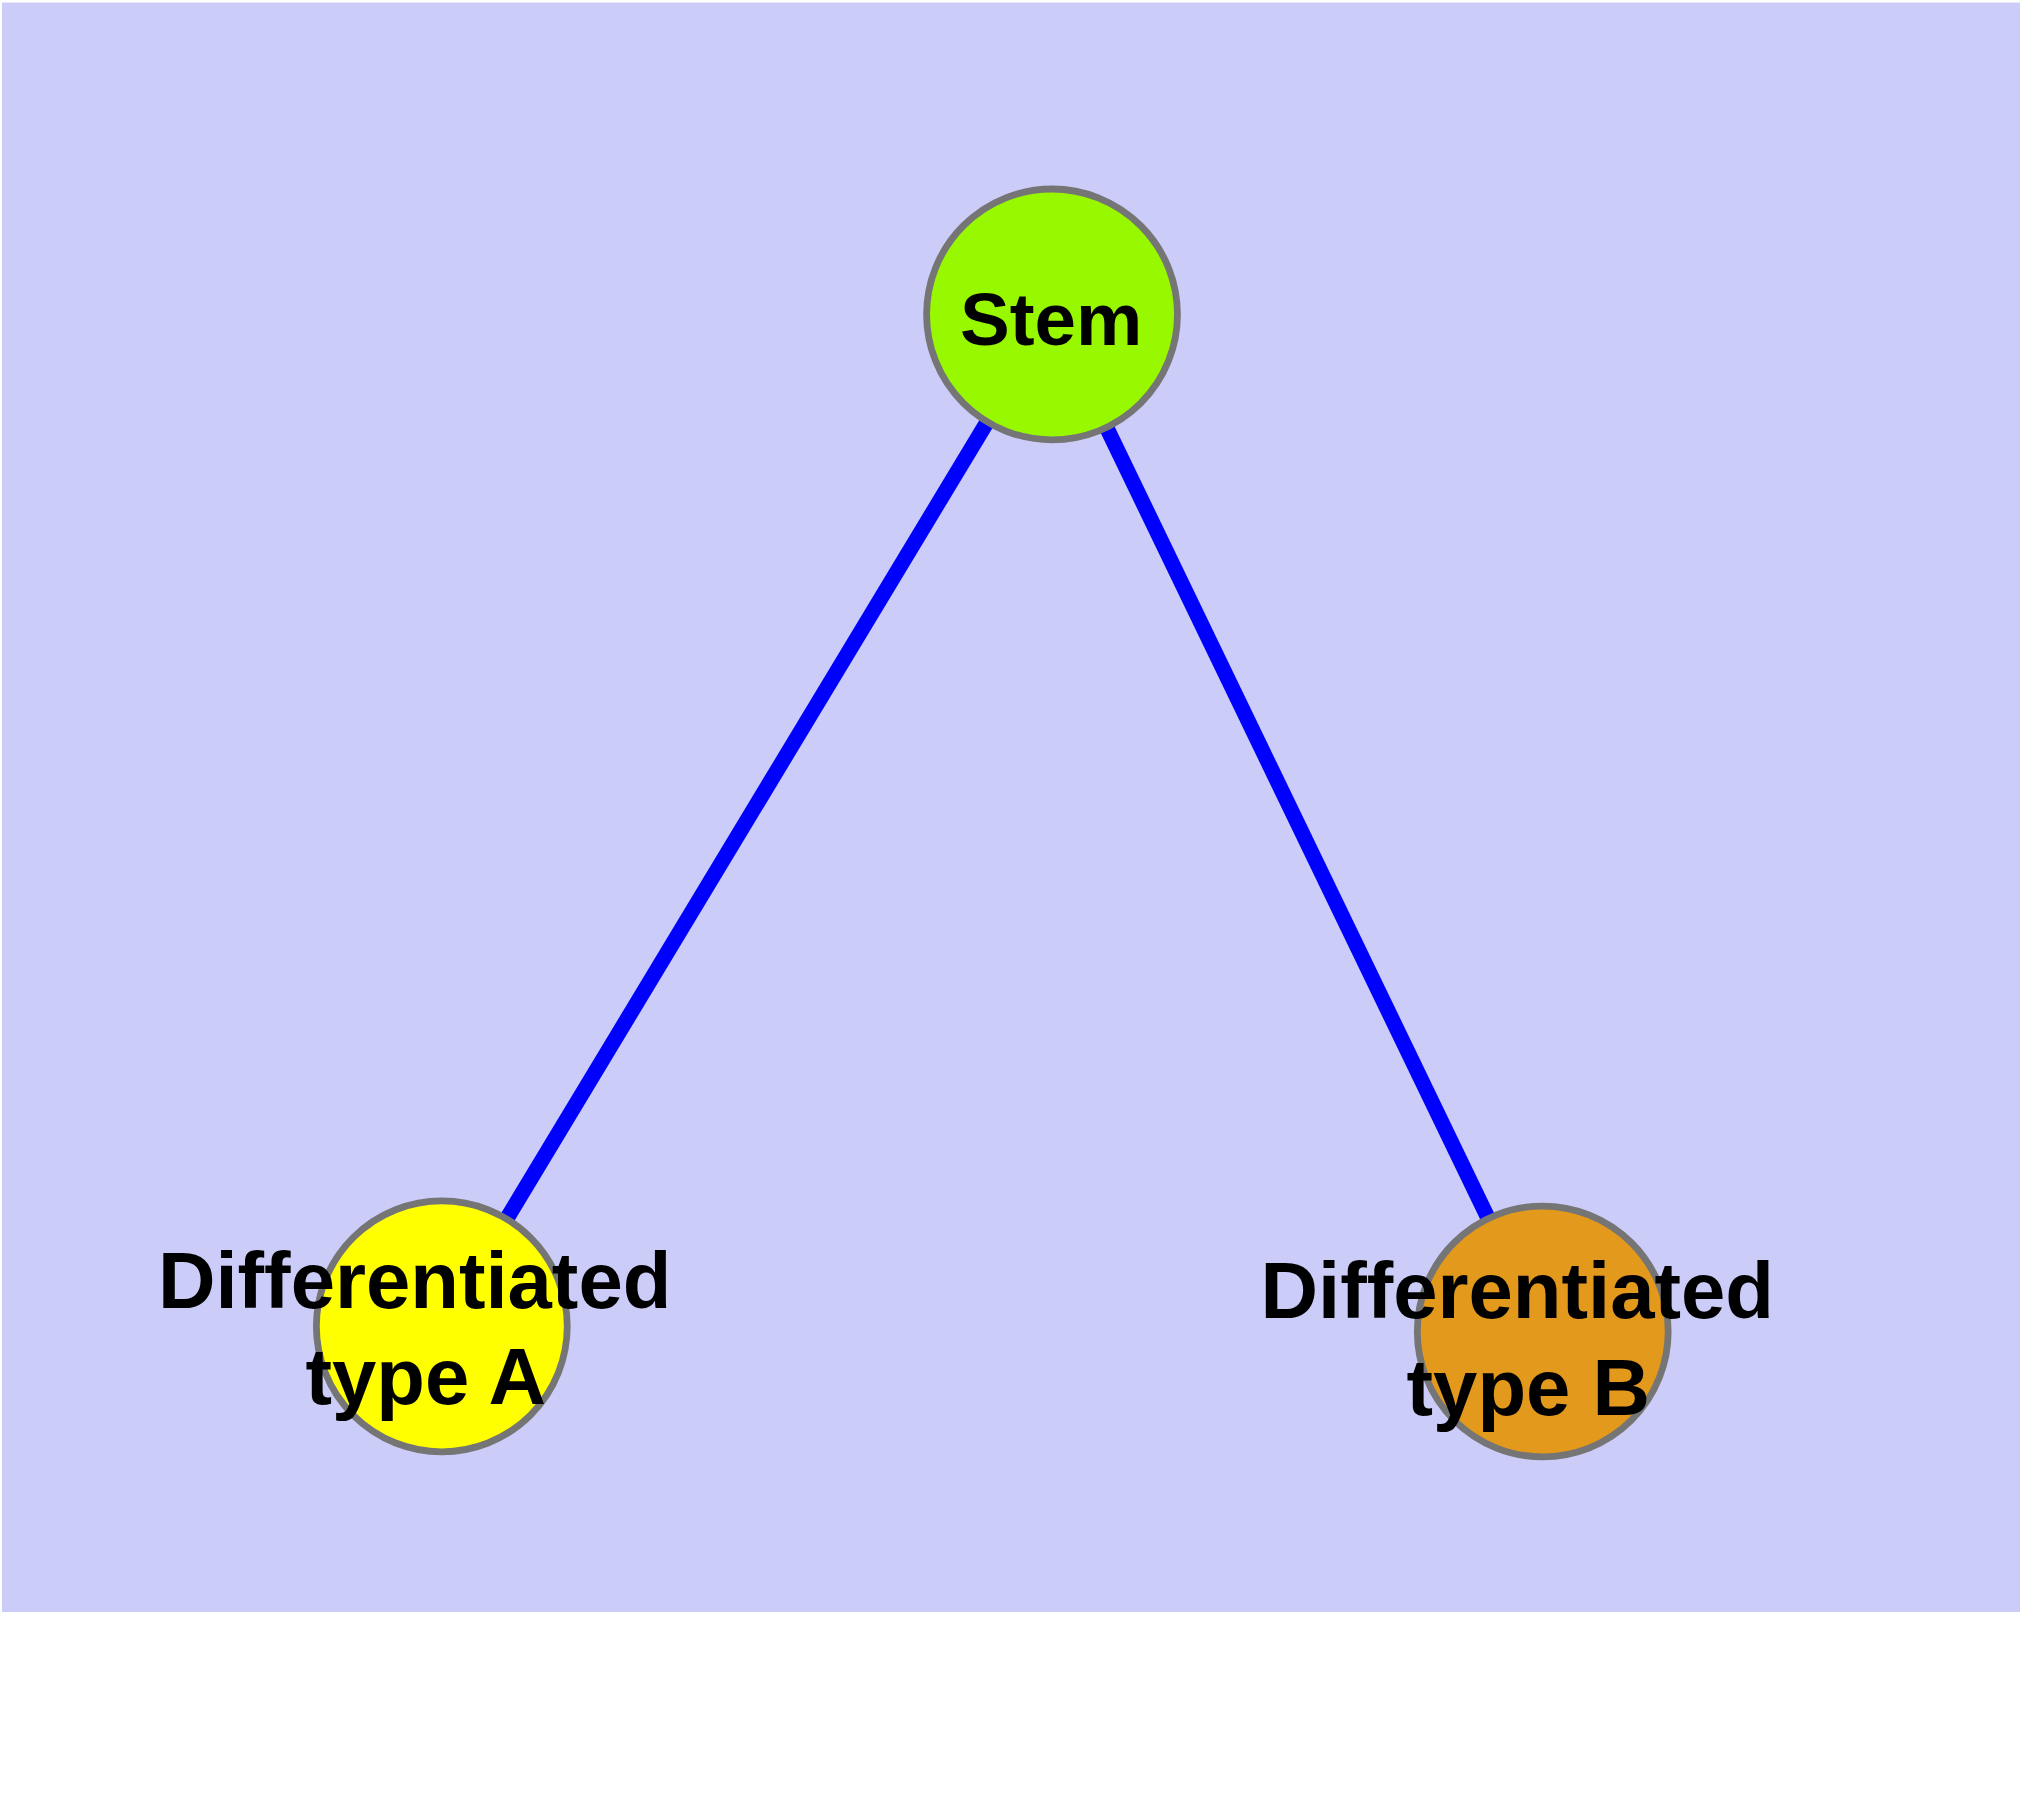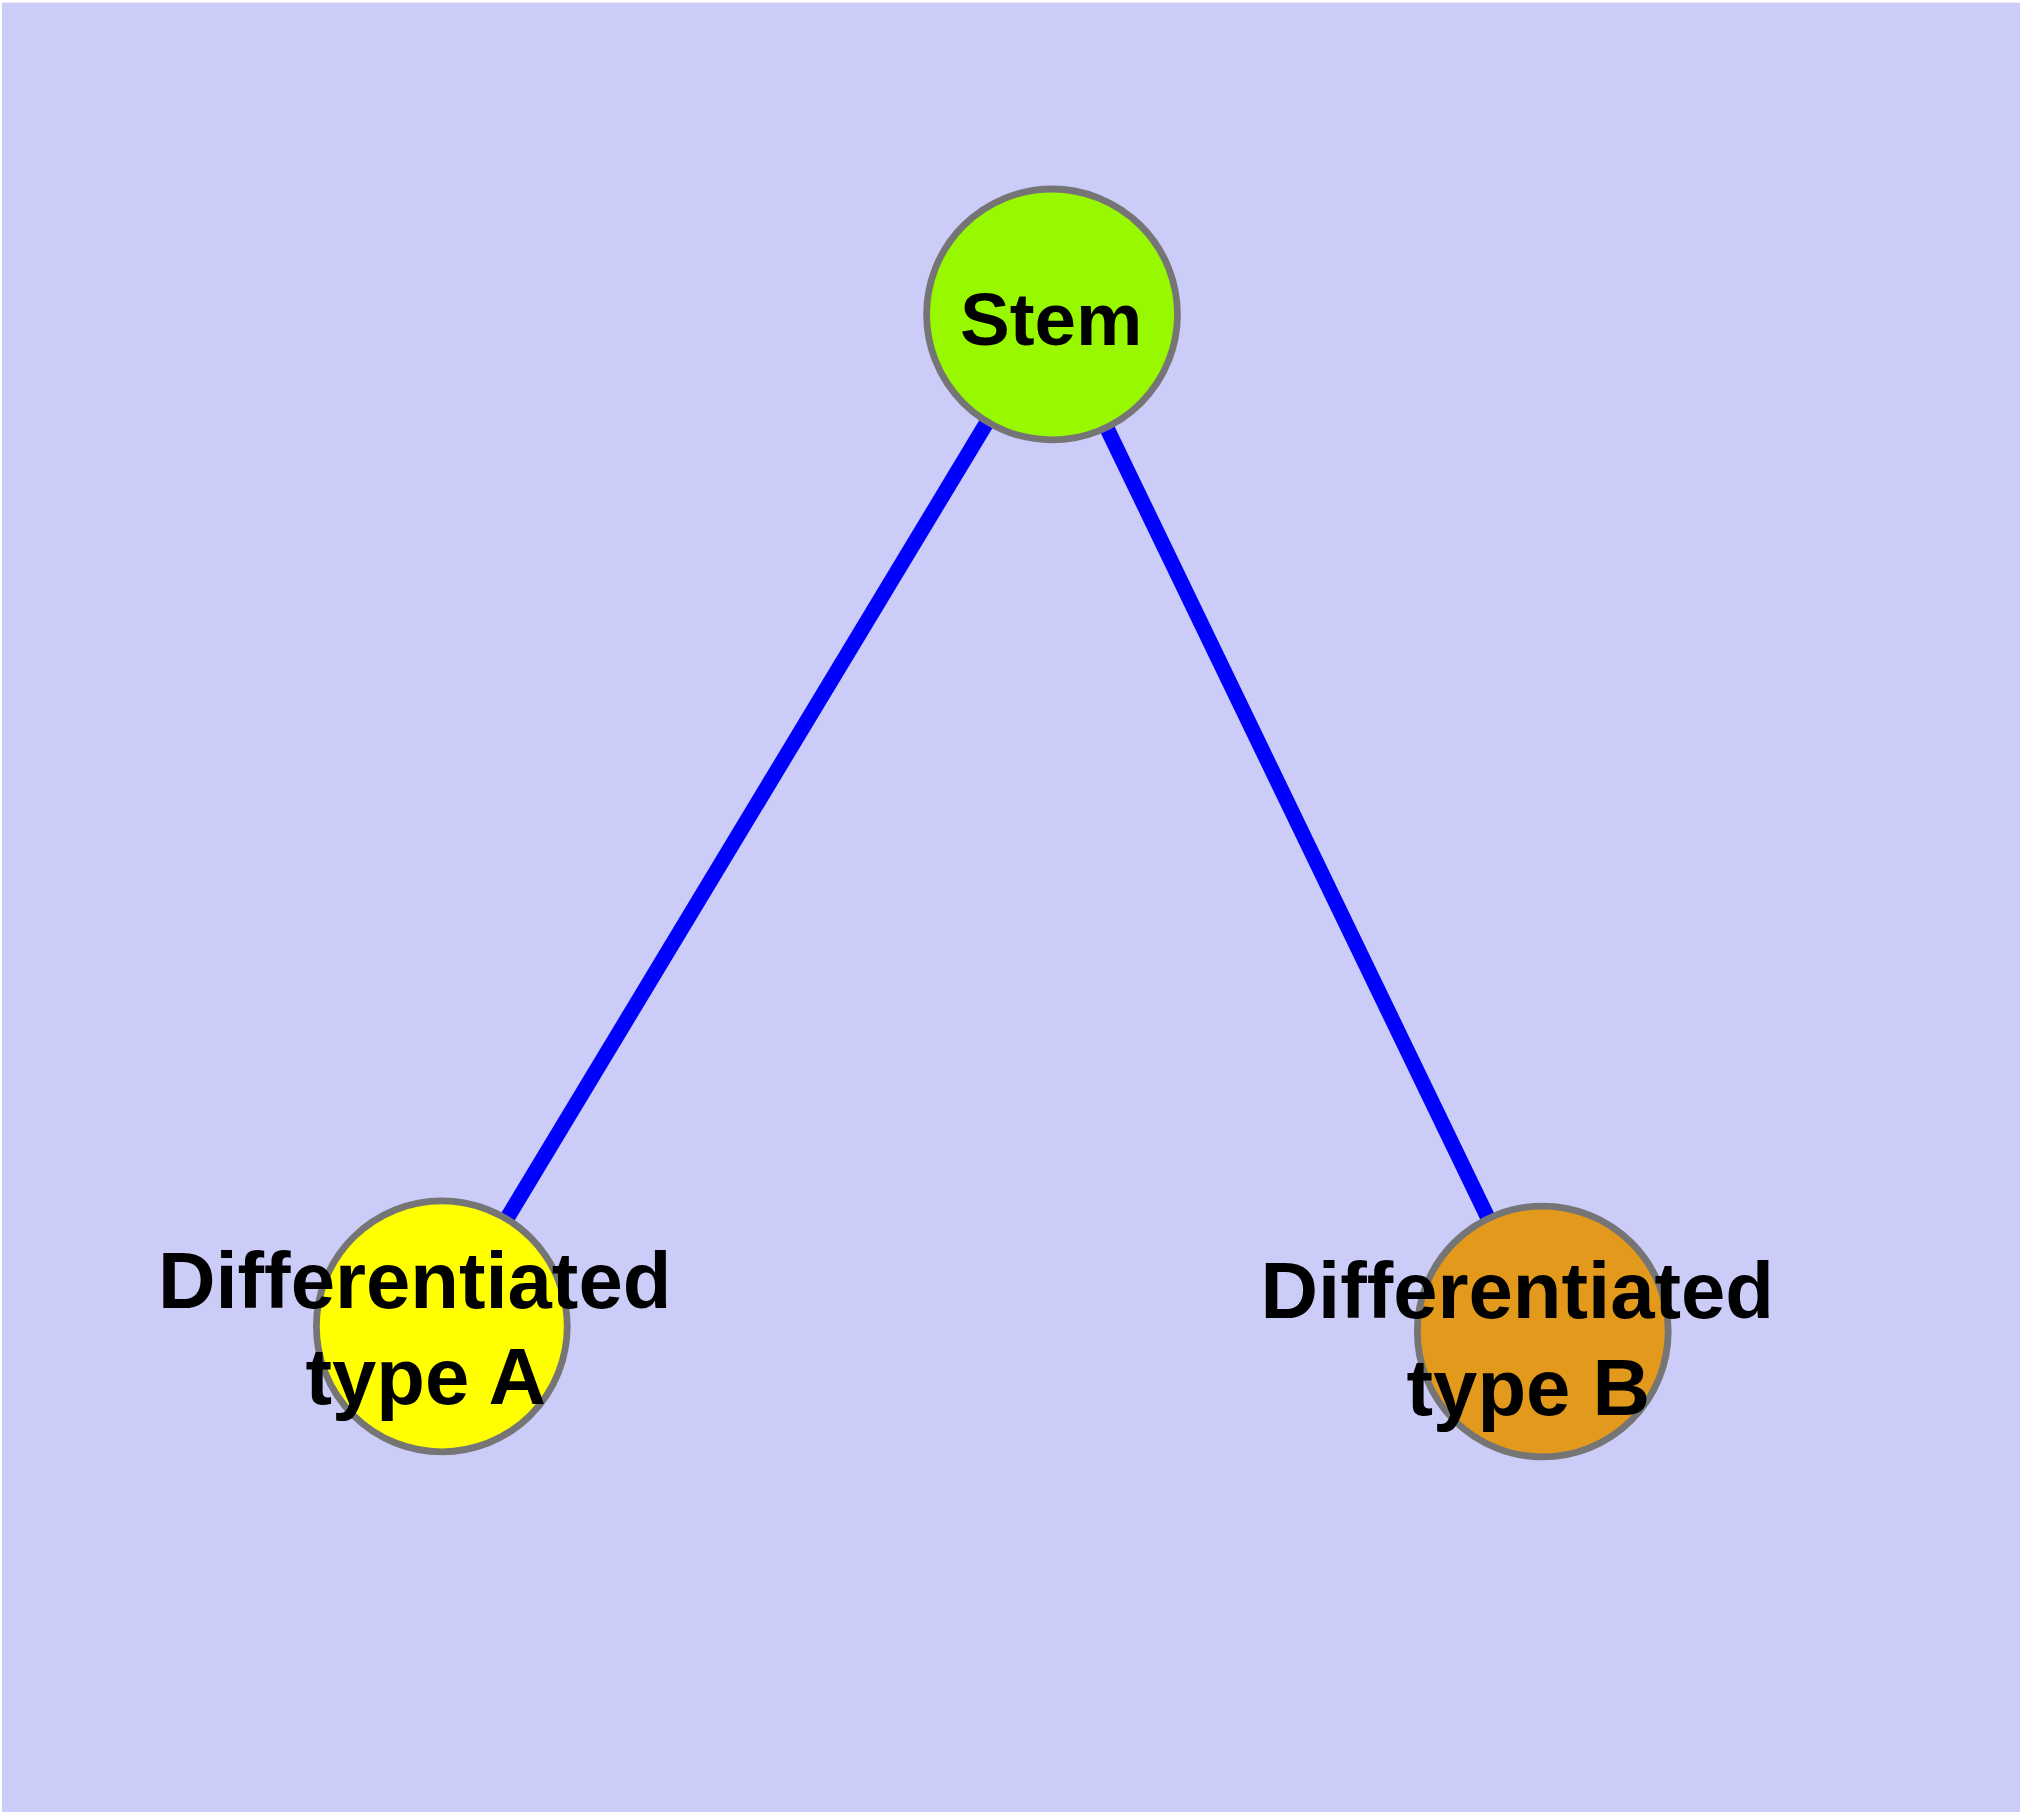--- a/index.html
+++ b/index.html
@@ -3,21 +3,21 @@
 <meta charset="utf-8">
 <style>
   html, body {
     margin: 0;
     padding: 0;
     background: var(--margin, #ffffff);
   }
   .stage {
     position: relative;
     width: 2021px;
-    height: 1812px;
+    height: 1612px;
     overflow: hidden;
   }
   svg { display: block; }
   .bg-rect { fill: var(--background, #cbccf8); }
   .edge {
     stroke: var(--edge, #0000ff);
     stroke-width: 18px;
     stroke-linecap: butt;
     fill: none;
   }

